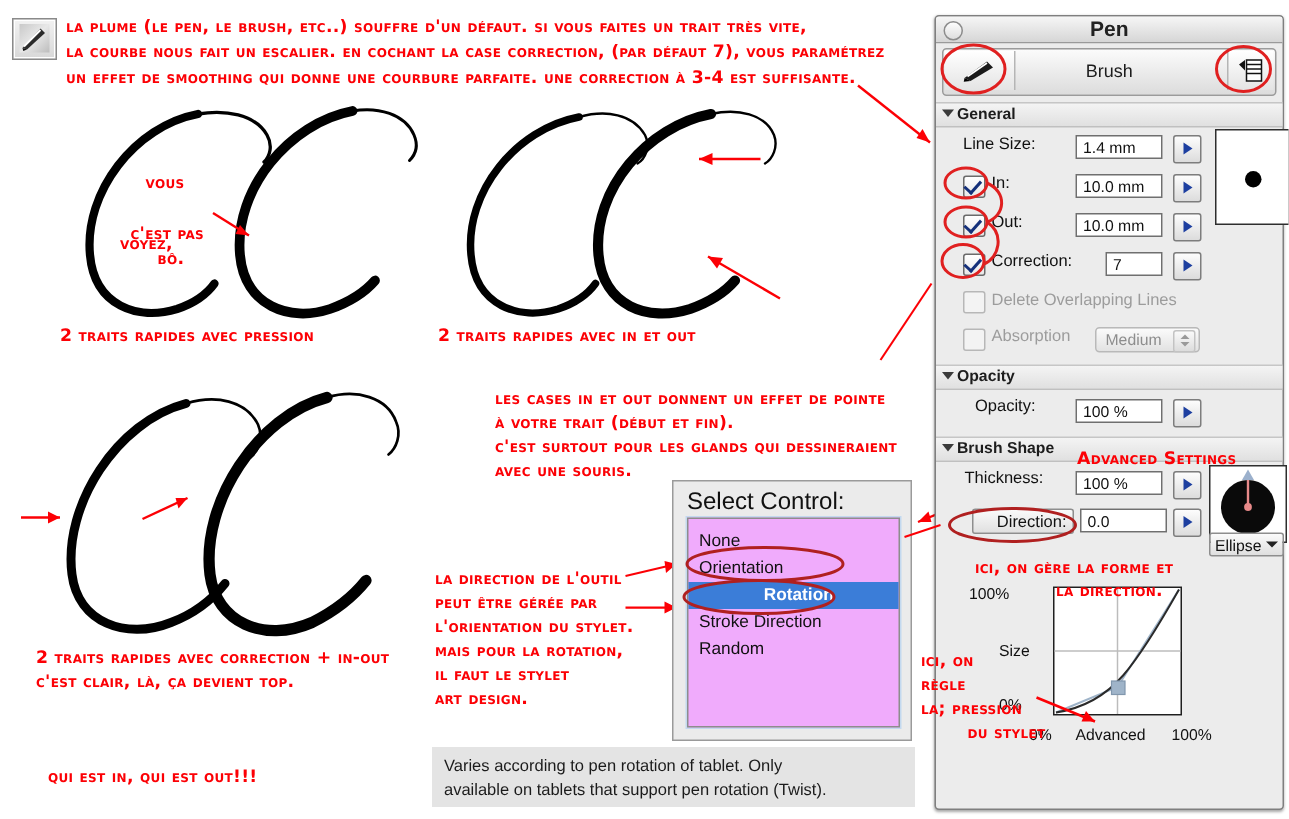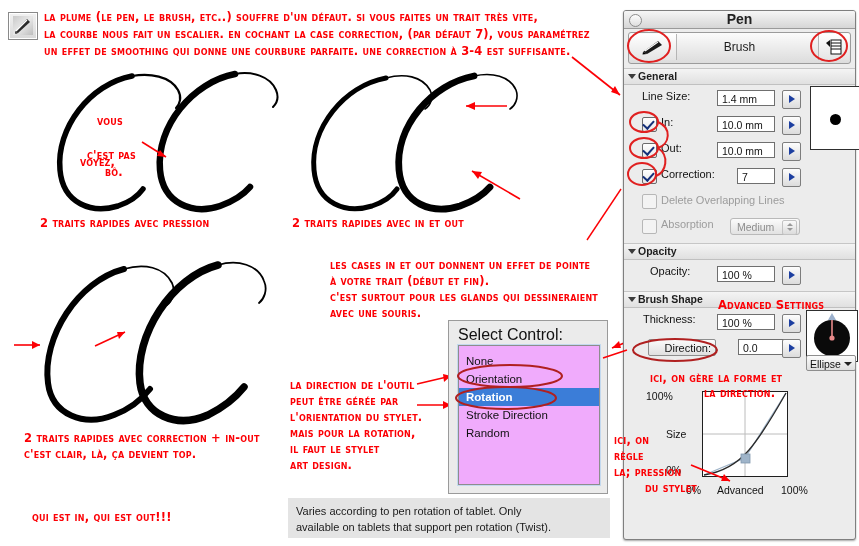--- a/index.html
+++ b/index.html
@@ -171,21 +171,21 @@
     left:448px;top:320px;width:158px;height:172px;
     background:#ebebeb;border:1px solid #9a9a9a;
   }
   .dlg .cap{position:absolute;left:9px;top:5px;font-size:16px;color:#111;}
   .listbox{
     position:absolute;left:9px;top:24px;width:140px;height:138px;
     background:#f0abfc;border:1px solid #8d8d8d;
     box-shadow:0 0 0 1px #c3d9ef;
   }
   .li{font-size:11.5px;color:#111;height:18px;line-height:18px;padding-left:7px;}
-  .li.sel{background:#3b7dd8;color:#fff;font-weight:bold;}
+  .li.sel{background:#3b7dd8;color:#fff;font-weight:bold;text-align:center;}
   
   .tip{
     left:288px;top:498px;width:322px;height:40px;
     background:#e4e4e4;
     font-size:11px;color:#1b1b1b;line-height:16px;
     padding:5px 8px;box-sizing:border-box;
   }
   svg{display:block;overflow:visible;}
 </style>
 </head>
@@ -414,21 +414,21 @@
         <svg width="50" height="50" viewBox="0 0 50 50">
           <circle cx="25" cy="27" r="18" fill="#0a0a0a"></circle>
           <line x1="25" y1="27" x2="25" y2="6" stroke="#e88a8a" stroke-width="1.6"></line>
           <path d="M25 2 L21 9 L29 9 Z" fill="#9bb0cc"></path>
           <circle cx="25" cy="27" r="2.6" fill="#e88a8a"></circle>
         </svg>
       </span>
     </div>
     <div class="row" style="height:26px;">
       <span class="dirbtn" style="left:18px;width:68px;top:4px;">Direction:</span>
-      <span class="fld" style="left:96px;width:58px;top:4px;margin-left:12px;">0.0</span>
+      <span class="fld" style="left:78px;width:58px;top:4px;margin-left:12px;">0.0</span>
       <span class="arrowbtn" style="left:152px;top:4px;"></span>
       <span class="popbtn" style="left:176px;top:20px;width:50px;">
         <span>Ellipse</span><span class="cv"></span>
       </span>
     </div>
     <div style="height:22px;"></div>
   </div>
 
   <div class="body" style="position:relative;height:122px;">
     <span class="abs lbl" style="left:22px;top:2px;font-size:10.5px;">100%</span>

